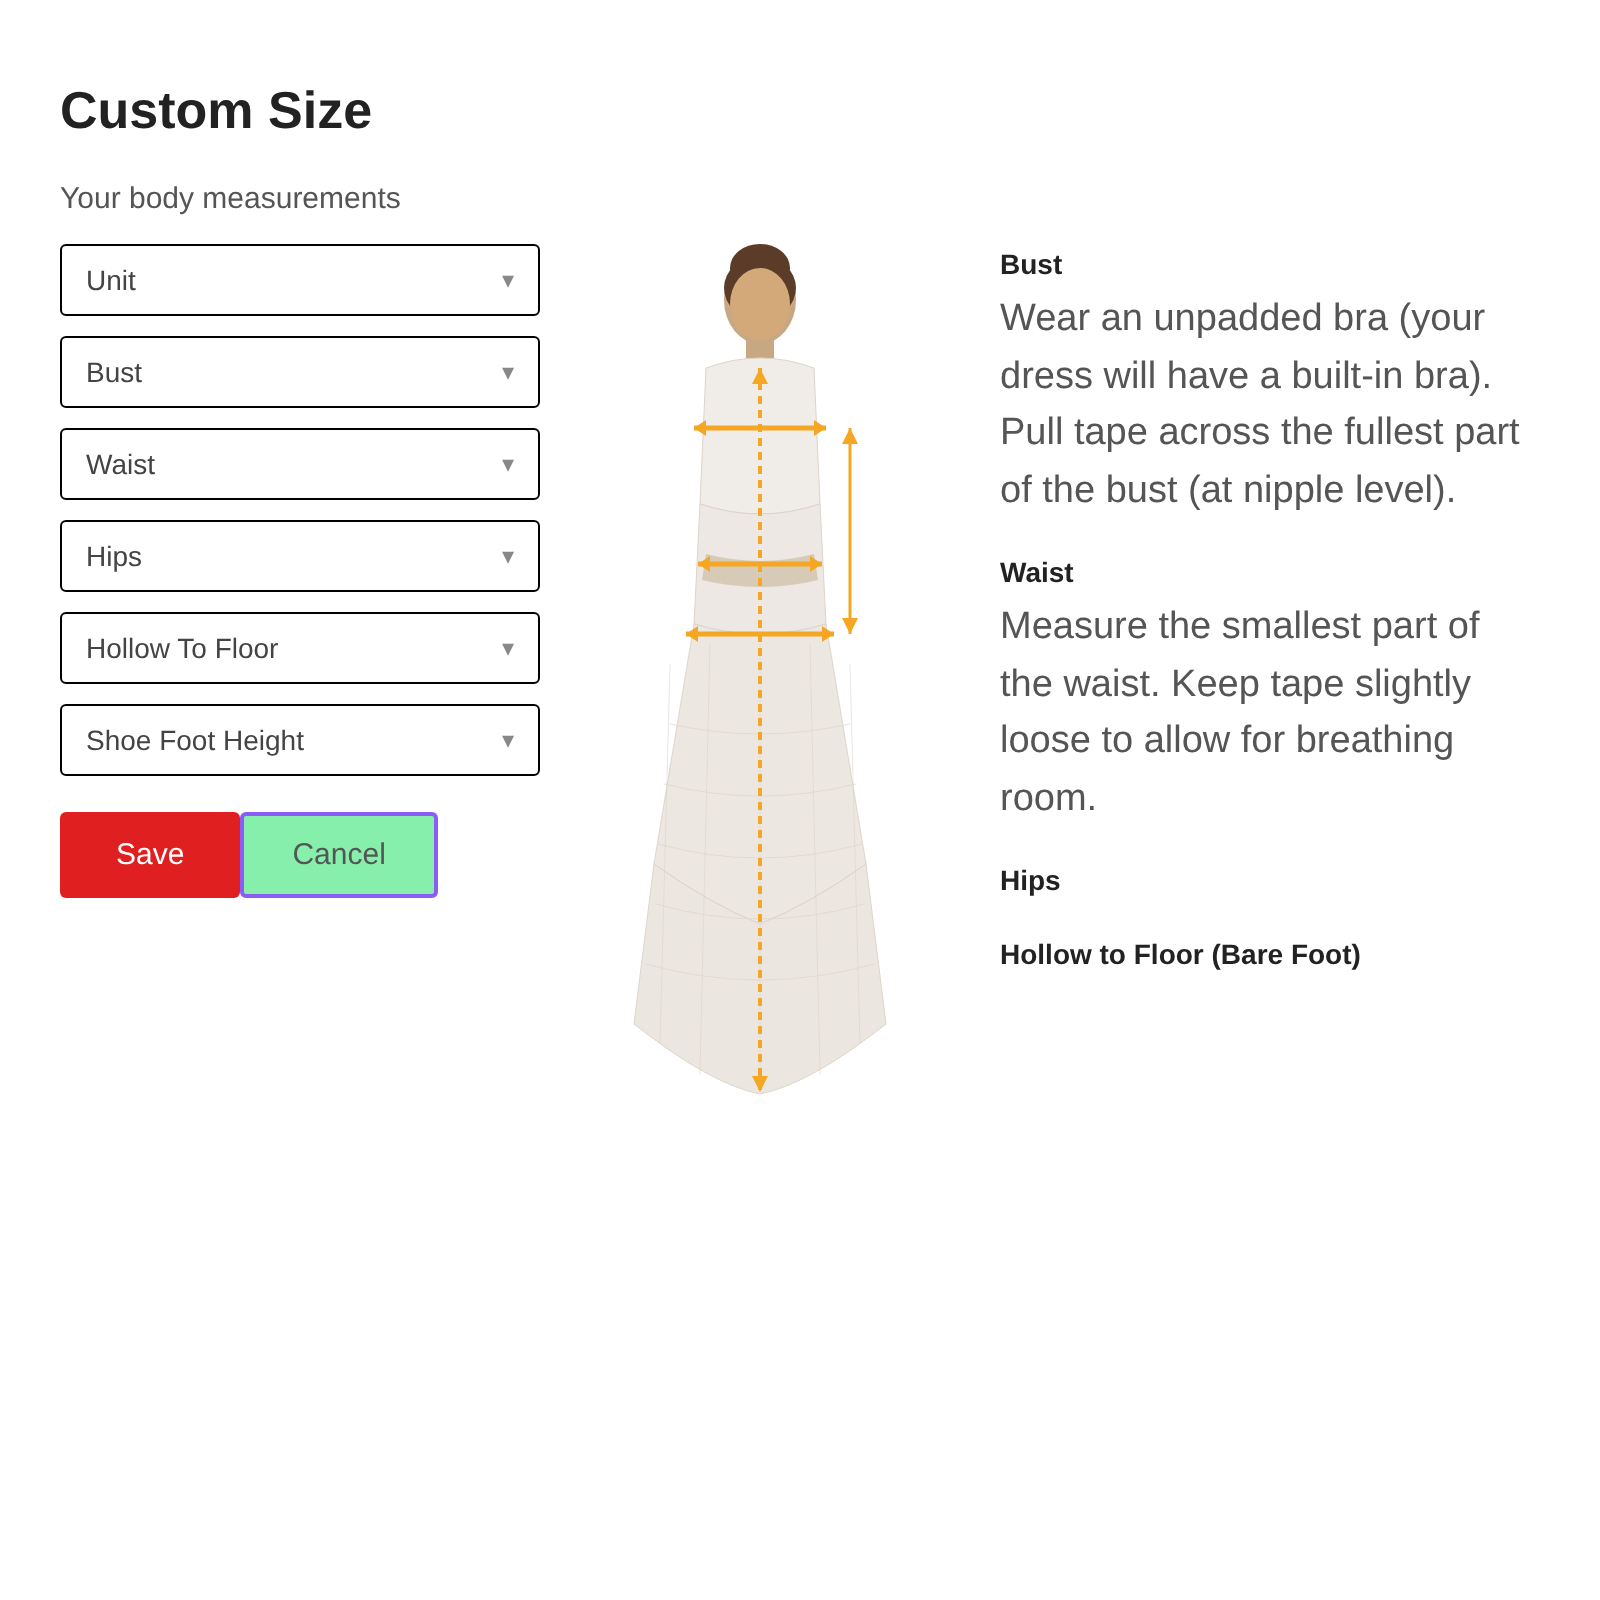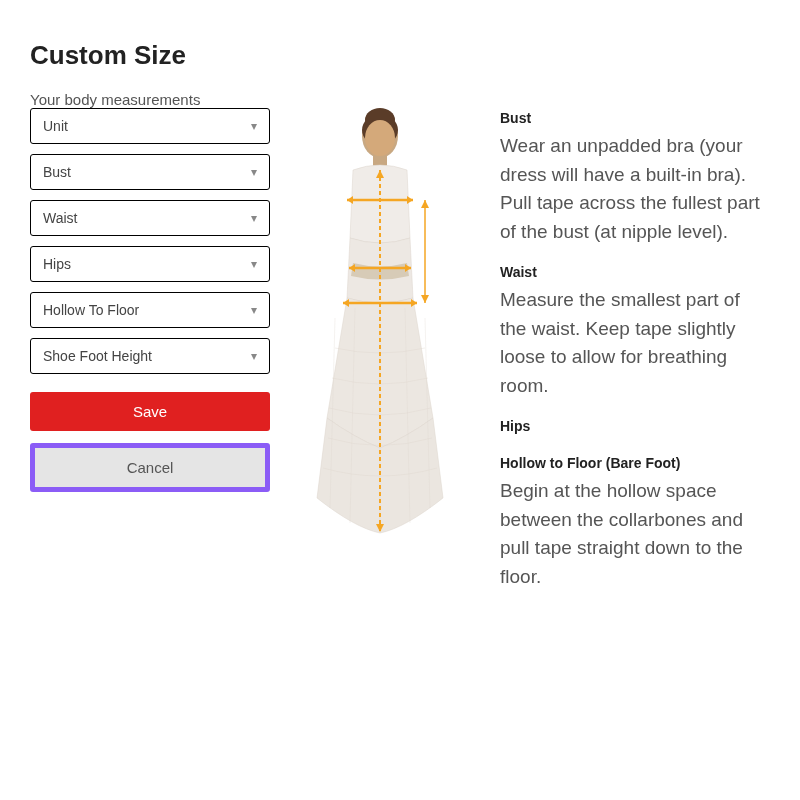--- a/index.html
+++ b/index.html
@@ -13,20 +13,21 @@
     }
     .page-title {
       font-size: 26px;
       font-weight: bold;
       margin-bottom: 20px;
       color: #222;
     }
     .body-measurements-label {
       font-size: 15px;
       color: #555;
+      margin-bottom: 14px;
     }
     .main-layout {
       display: flex;
       flex-direction: row;
       gap: 10px;
       align-items: flex-start;
     }
     .left-panel {
       width: 240px;
       flex-shrink: 0;
@@ -43,40 +44,38 @@
       background: #fff;
       font-size: 14px;
       color: #444;
     }
     .chevron-icon {
       font-size: 12px;
       color: #888;
     }
     .button-row {
       display: flex;
-      gap: 12px;
       margin-top: 18px;
-      flex-direction: column;
     }
     .save-button {
       background: #e02020;
       color: #fff;
       border: none;
       border-radius: 3px;
       padding: 11px 28px;
       font-size: 15px;
       cursor: pointer;
       font-weight: 500;
     }
     .cancel-button {
-      background: #e5e5e5;
+      background: #86efac;
       color: #555;
-      border: 5px solid #8b5cf6;
+      border: 2px solid #8b5cf6;
       border-radius: 3px;
-      padding: 11px 36px;
+      padding: 11px 24px;
       font-size: 15px;
       cursor: pointer;
     }
     .center-panel {
       width: 200px;
       flex-shrink: 0;
       position: relative;
       display: flex;
       justify-content: center;
       align-items: flex-start;
@@ -219,17 +218,16 @@
     </div>
         <div class="measurement-section">
       <div class="measurement-section-title">Waist</div>
       <div class="measurement-section-desc">Measure the smallest part of the waist. Keep tape slightly loose to allow for breathing room.</div>
     </div>
         <div class="measurement-section">
       <div class="measurement-section-title">Hips</div>
     </div>
         <div class="measurement-section">
       <div class="measurement-section-title">Hollow to Floor (Bare Foot)</div>
-      <div class="measurement-section-desc">Begin at the hollow space between the collarbones and pull tape straight down to the floor.</div>
     </div>
       </div>
   </div>
 </div>
 
 </body></html>

